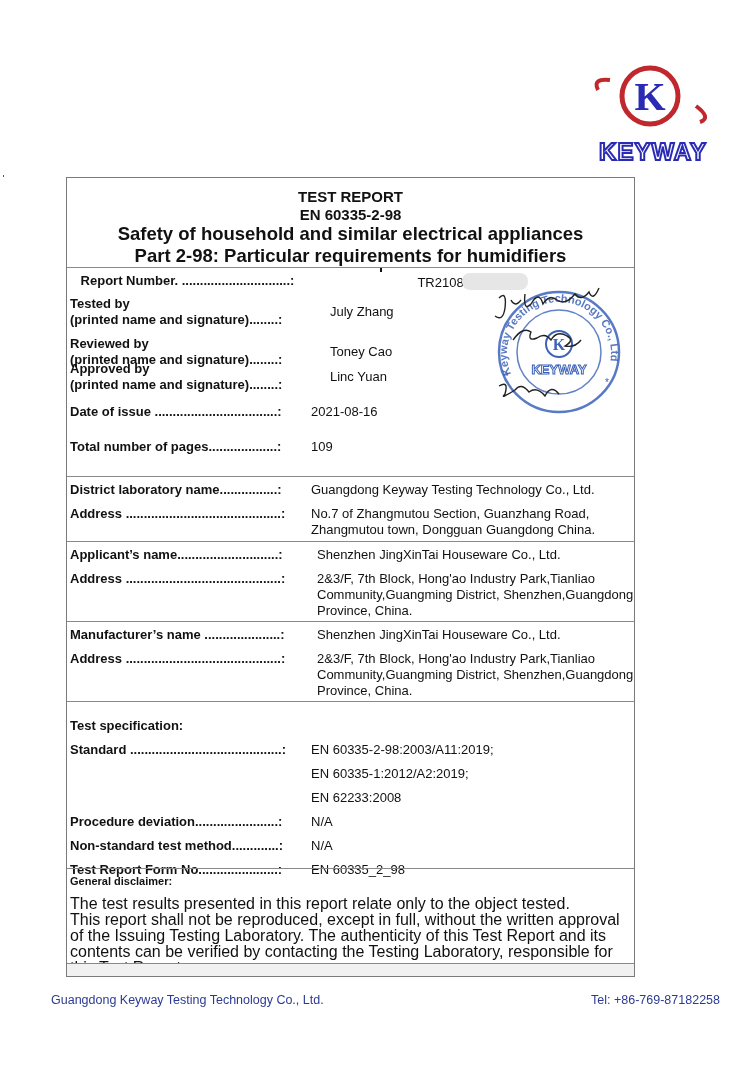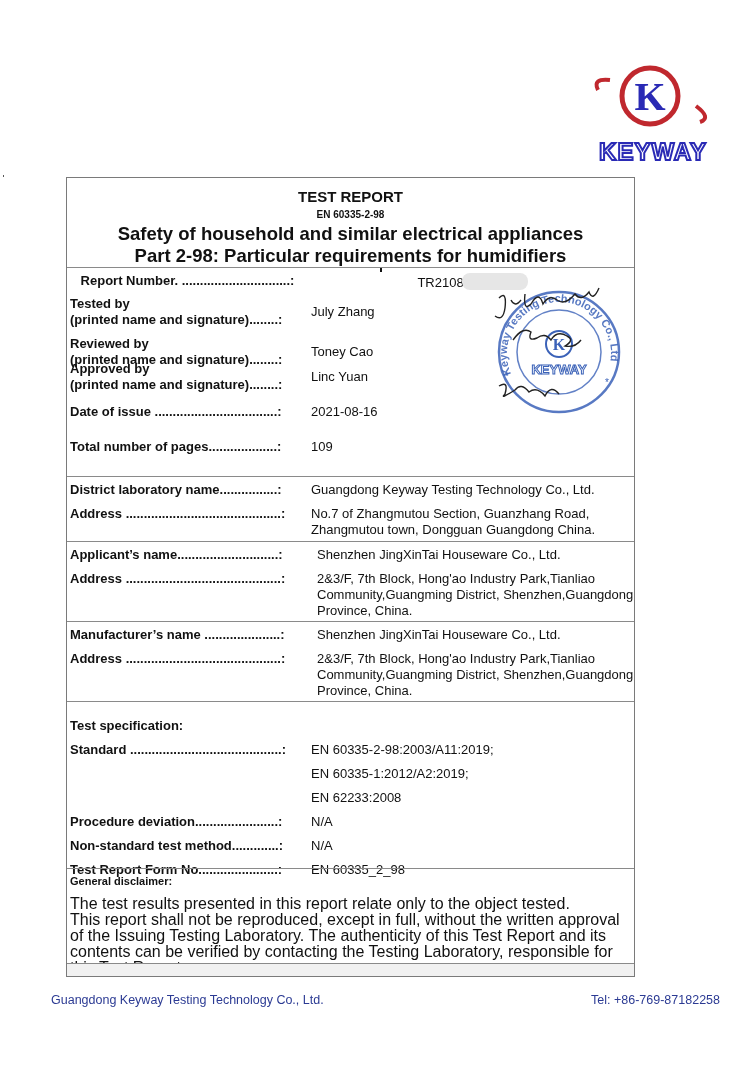--- a/index.html
+++ b/index.html
@@ -7,36 +7,36 @@
 
     .logo { position: absolute; left: 588px; top: 62px; width: 130px; height: 105px; }
     .stray-dot { position: absolute; left: 3px; top: 175px; width: 1px; height: 2px; background: #555; }
 
     .report { position: absolute; left: 66px; top: 177px; width: 569px; border: 1.5px solid #7a7a7a; box-sizing: border-box; }
     .section { border-top: 1.5px solid #8a8a8a; position: relative; }
     .section:first-child { border-top: none; }
 
     .title-block { text-align: center; padding: 10px 0 0 0; height: 89px; box-sizing: border-box; }
     .t1 { font-weight: bold; font-size: 15px; line-height: 18px; }
-    .t2 { font-weight: bold; font-size: 10px; line-height: 17px; }
+    .t2 { font-weight: bold; font-size: 15px; line-height: 17px; }
     .t3 { font-weight: bold; font-size: 18.5px; line-height: 22px; }
     .t4 { font-weight: bold; font-size: 18.5px; line-height: 21px; }
 
     .row { display: flex; font-size: 13px; line-height: 16px; }
     .lbl { width: 238px; padding-left: 3px; font-weight: bold; box-sizing: border-box; white-space: nowrap; }
     .val { flex: 1; padding-left: 6px; }
 
     .s1 { height: 208px; }
     .s1 .r-report { position: absolute; top: 5px; left: 0; right: 0; text-align: center; }
     .s1 .r-tested { position: absolute; top: 28px; left: 0; right: 0; }
     .s1 .r-reviewed { position: absolute; top: 68px; left: 0; right: 0; }
     .s1 .r-approved { position: absolute; top: 93px; left: 0; right: 0; }
     .s1 .r-date { position: absolute; top: 136px; left: 0; right: 0; }
     .s1 .r-pages { position: absolute; top: 171px; left: 0; right: 0; }
-    .s1 .two .val { padding-top: 8px; }
+    .s1 .two .val { padding-top: 8px; margin-left: 19px; }
 
     .tick { position: absolute; left: 313px; top: 0; width: 1.5px; height: 4px; background: #111; }
     .redact { display: inline-block; width: 66px; height: 17px; background: #e6e6e6; border-radius: 8px; vertical-align: -3px; margin-left: -2px; }
 
     .stamp { position: absolute; left: 414px; top: 10px; width: 148px; height: 142px; }
 
     .s2 { height: 65px; padding-top: 5px; box-sizing: border-box; }
     .s2 .row { margin-bottom: 8px; }
     .s3, .s4 { height: 80px; padding-top: 5px; box-sizing: border-box; }
     .s3 .row, .s4 .row { margin-bottom: 8px; gap: 6px; }

